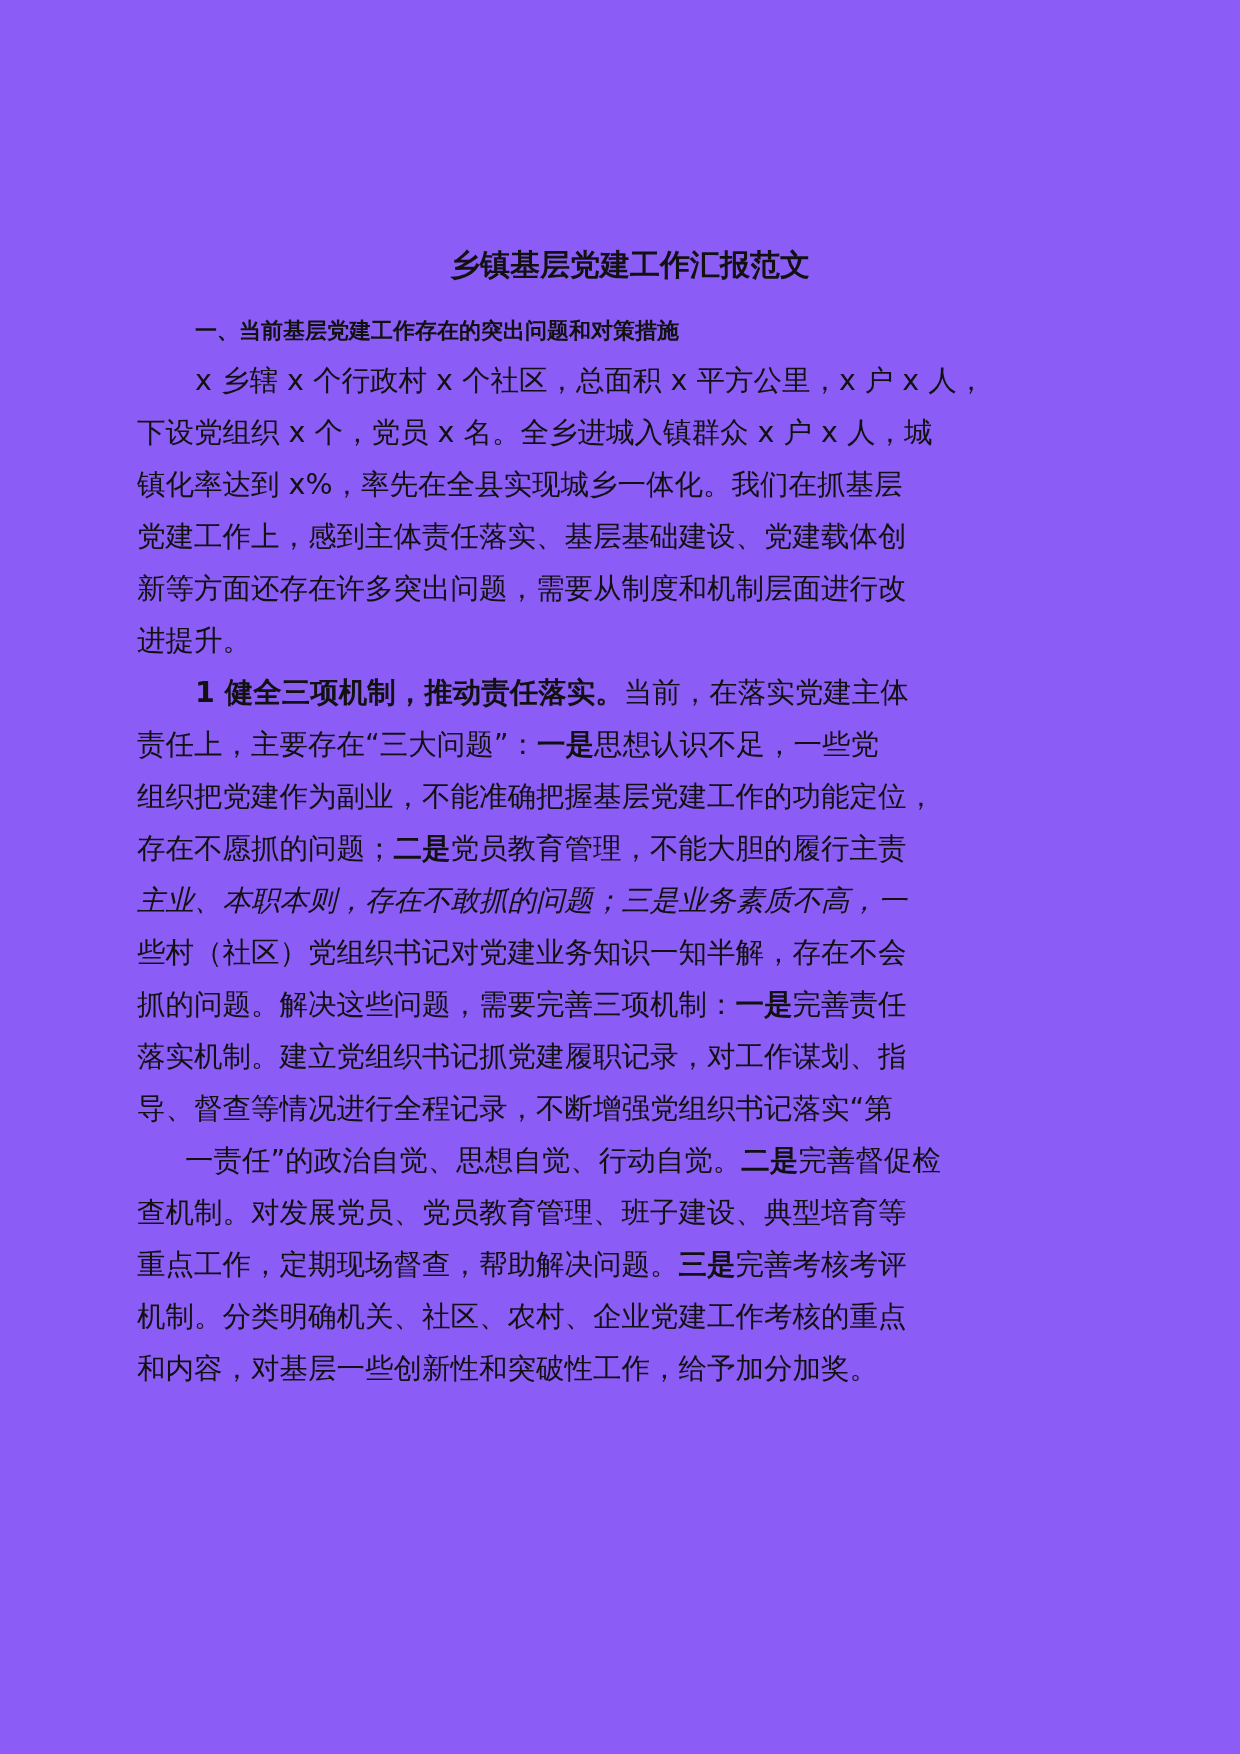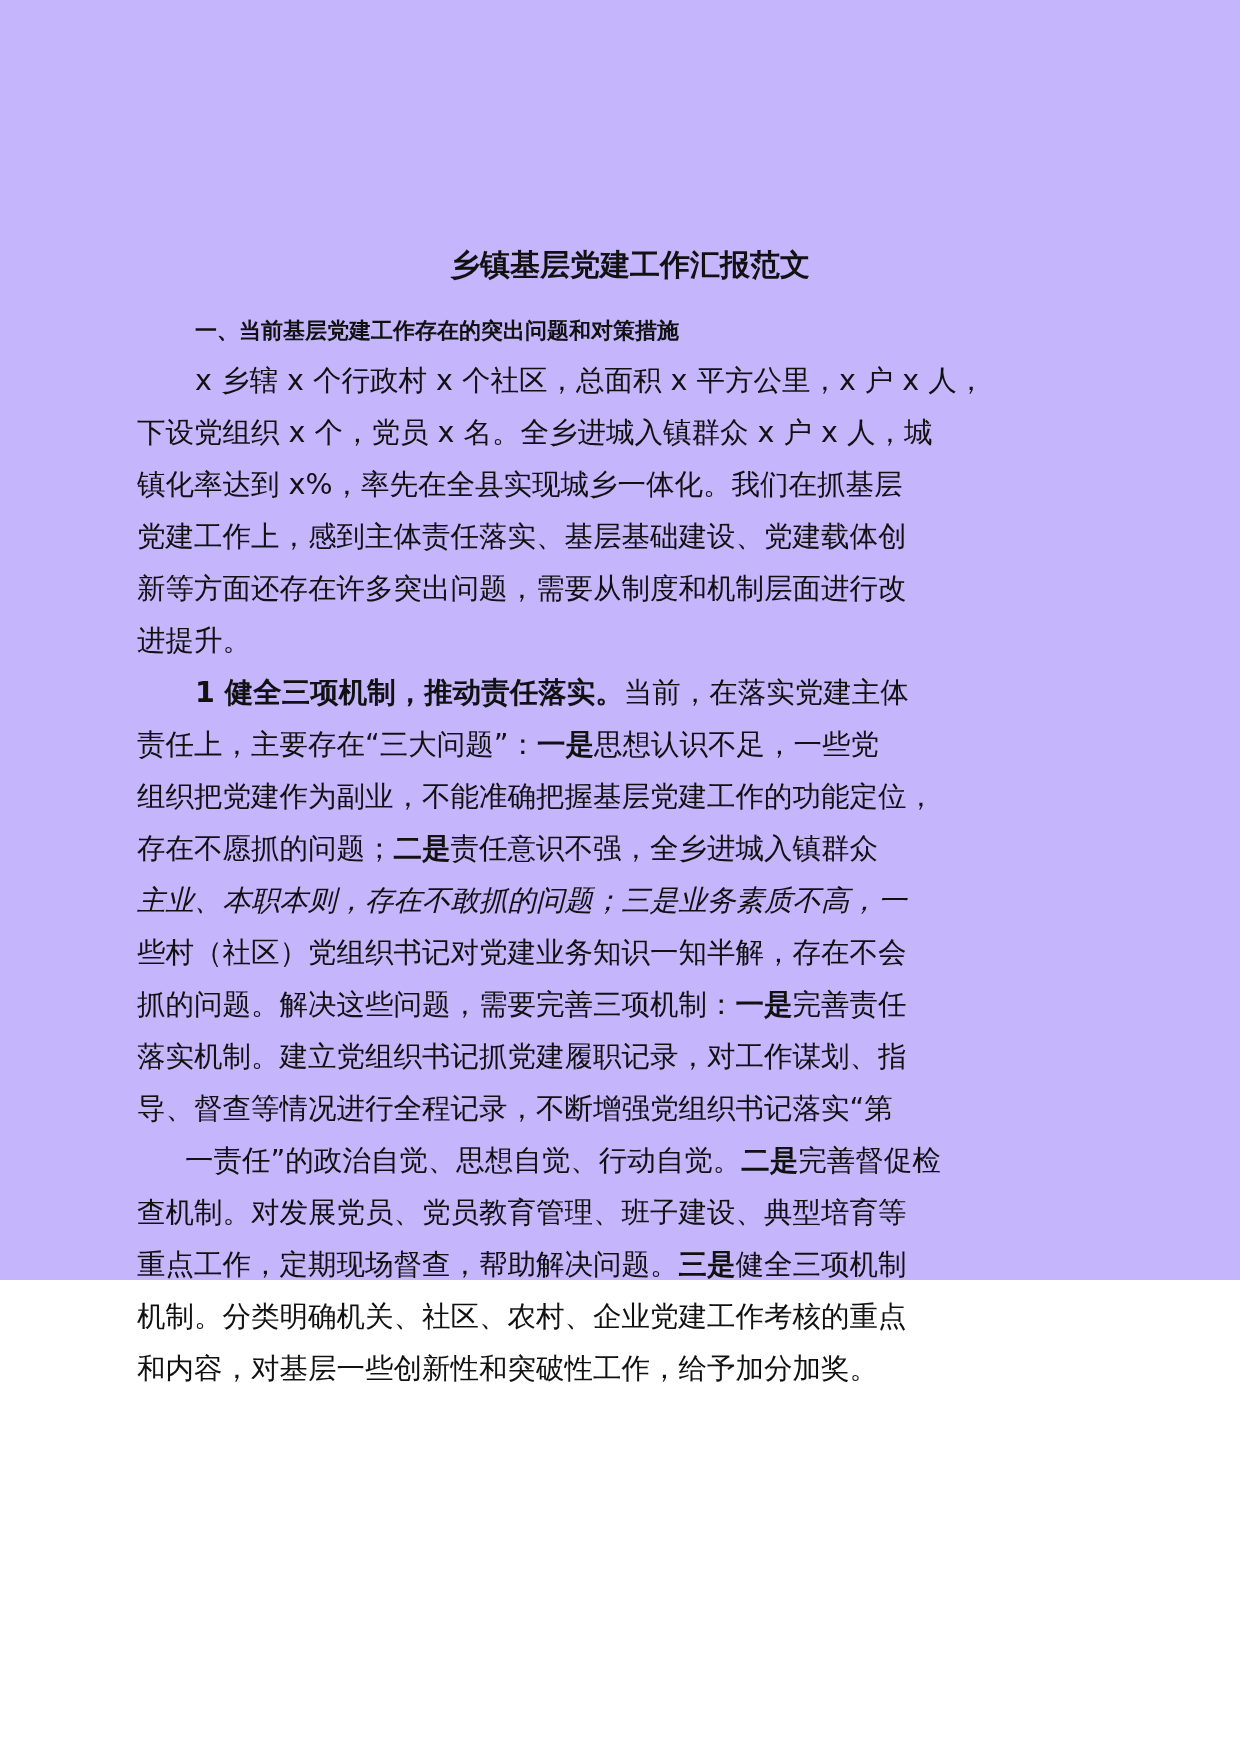--- a/index.html
+++ b/index.html
@@ -1,18 +1,18 @@
 <!DOCTYPE html>
 <html><head>
   <meta charset="utf-8">
   <style>
     html, body { margin: 0; padding: 0; background: #ffffff; }
     body { width: 1240px; height: 1754px; position: relative; overflow: hidden;
            font-family: "DejaVu Sans", "Liberation Sans", sans-serif; color: #111111; }
-    .page { position: absolute; left: 0; top: 0; width: 1240px; height: 1280px; background: #c4b5fd; }
+    .page { position: absolute; left: 0; top: 0; width: 1240px; height: 1754px; background: #8b5cf6; }
     .title { position: absolute; top: 242px; left: 0; width: 1240px; text-align: center;
              font-size: 30px; font-weight: bold; letter-spacing: 0px; line-height: 46px; margin-left: 10px; }
     .heading { position: absolute; top: 308px; left: 195px; font-size: 22px; font-weight: bold; line-height: 46px; white-space: nowrap; }
     .line { position: absolute; left: 137px; font-size: 28.5px; line-height: 46px; white-space: nowrap; }
     .indent { left: 195px; }
     b { font-weight: bold; text-align: right; }
   </style>
 </head>
 <body>
 
@@ -31,32 +31,32 @@
 
   <div>
     <div class="line indent" style="top:670px;">
       <b>1 健全三项机制，推动责任落实。</b><span>当前，在落实党建主体</span>
     </div>
     <div class="line" style="top:722px;">
       <span>责任上，主要存在“三大问题”：</span><b>一是</b><span>思想认识不足，一些党</span>
     </div>
     <div class="line" style="top:774px;">组织把党建作为副业，不能准确把握基层党建工作的功能定位，</div>
     <div class="line" style="top:826px;">
-      <span>存在不愿抓的问题；</span><b>二是</b><span>责任意识不强，全乡进城入镇群众</span>
+      <span>存在不愿抓的问题；</span><b>二是</b><span>党员教育管理，不能大胆的履行主责</span>
     </div>
     <div class="line" style="top:878px;font-style:italic;">主业、本职本则，存在不敢抓的问题；三是业务素质不高，一</div>
     <div class="line" style="top:930px;">些村（社区）党组织书记对党建业务知识一知半解，存在不会</div>
     <div class="line" style="top:982px;">
       <span>抓的问题。解决这些问题，需要完善三项机制：</span><b>一是</b><span>完善责任</span>
     </div>
     <div class="line" style="top:1034px;">落实机制。建立党组织书记抓党建履职记录，对工作谋划、指</div>
     <div class="line" style="top:1086px;">导、督查等情况进行全程记录，不断增强党组织书记落实“第</div>
     <div class="line" style="top:1138px;margin-left:48px;">
       <span>一责任”的政治自觉、思想自觉、行动自觉。</span><b>二是</b><span>完善督促检</span>
     </div>
     <div class="line" style="top:1190px;">查机制。对发展党员、党员教育管理、班子建设、典型培育等</div>
     <div class="line" style="top:1242px;">
-      <span>重点工作，定期现场督查，帮助解决问题。</span><b>三是</b><span>健全三项机制</span>
+      <span>重点工作，定期现场督查，帮助解决问题。</span><b>三是</b><span>完善考核考评</span>
     </div>
     <div class="line" style="top:1294px;">机制。分类明确机关、社区、农村、企业党建工作考核的重点</div>
     <div class="line" style="top:1346px;">和内容，对基层一些创新性和突破性工作，给予加分加奖。</div>
   </div>
 </div>
 
 </body></html>

